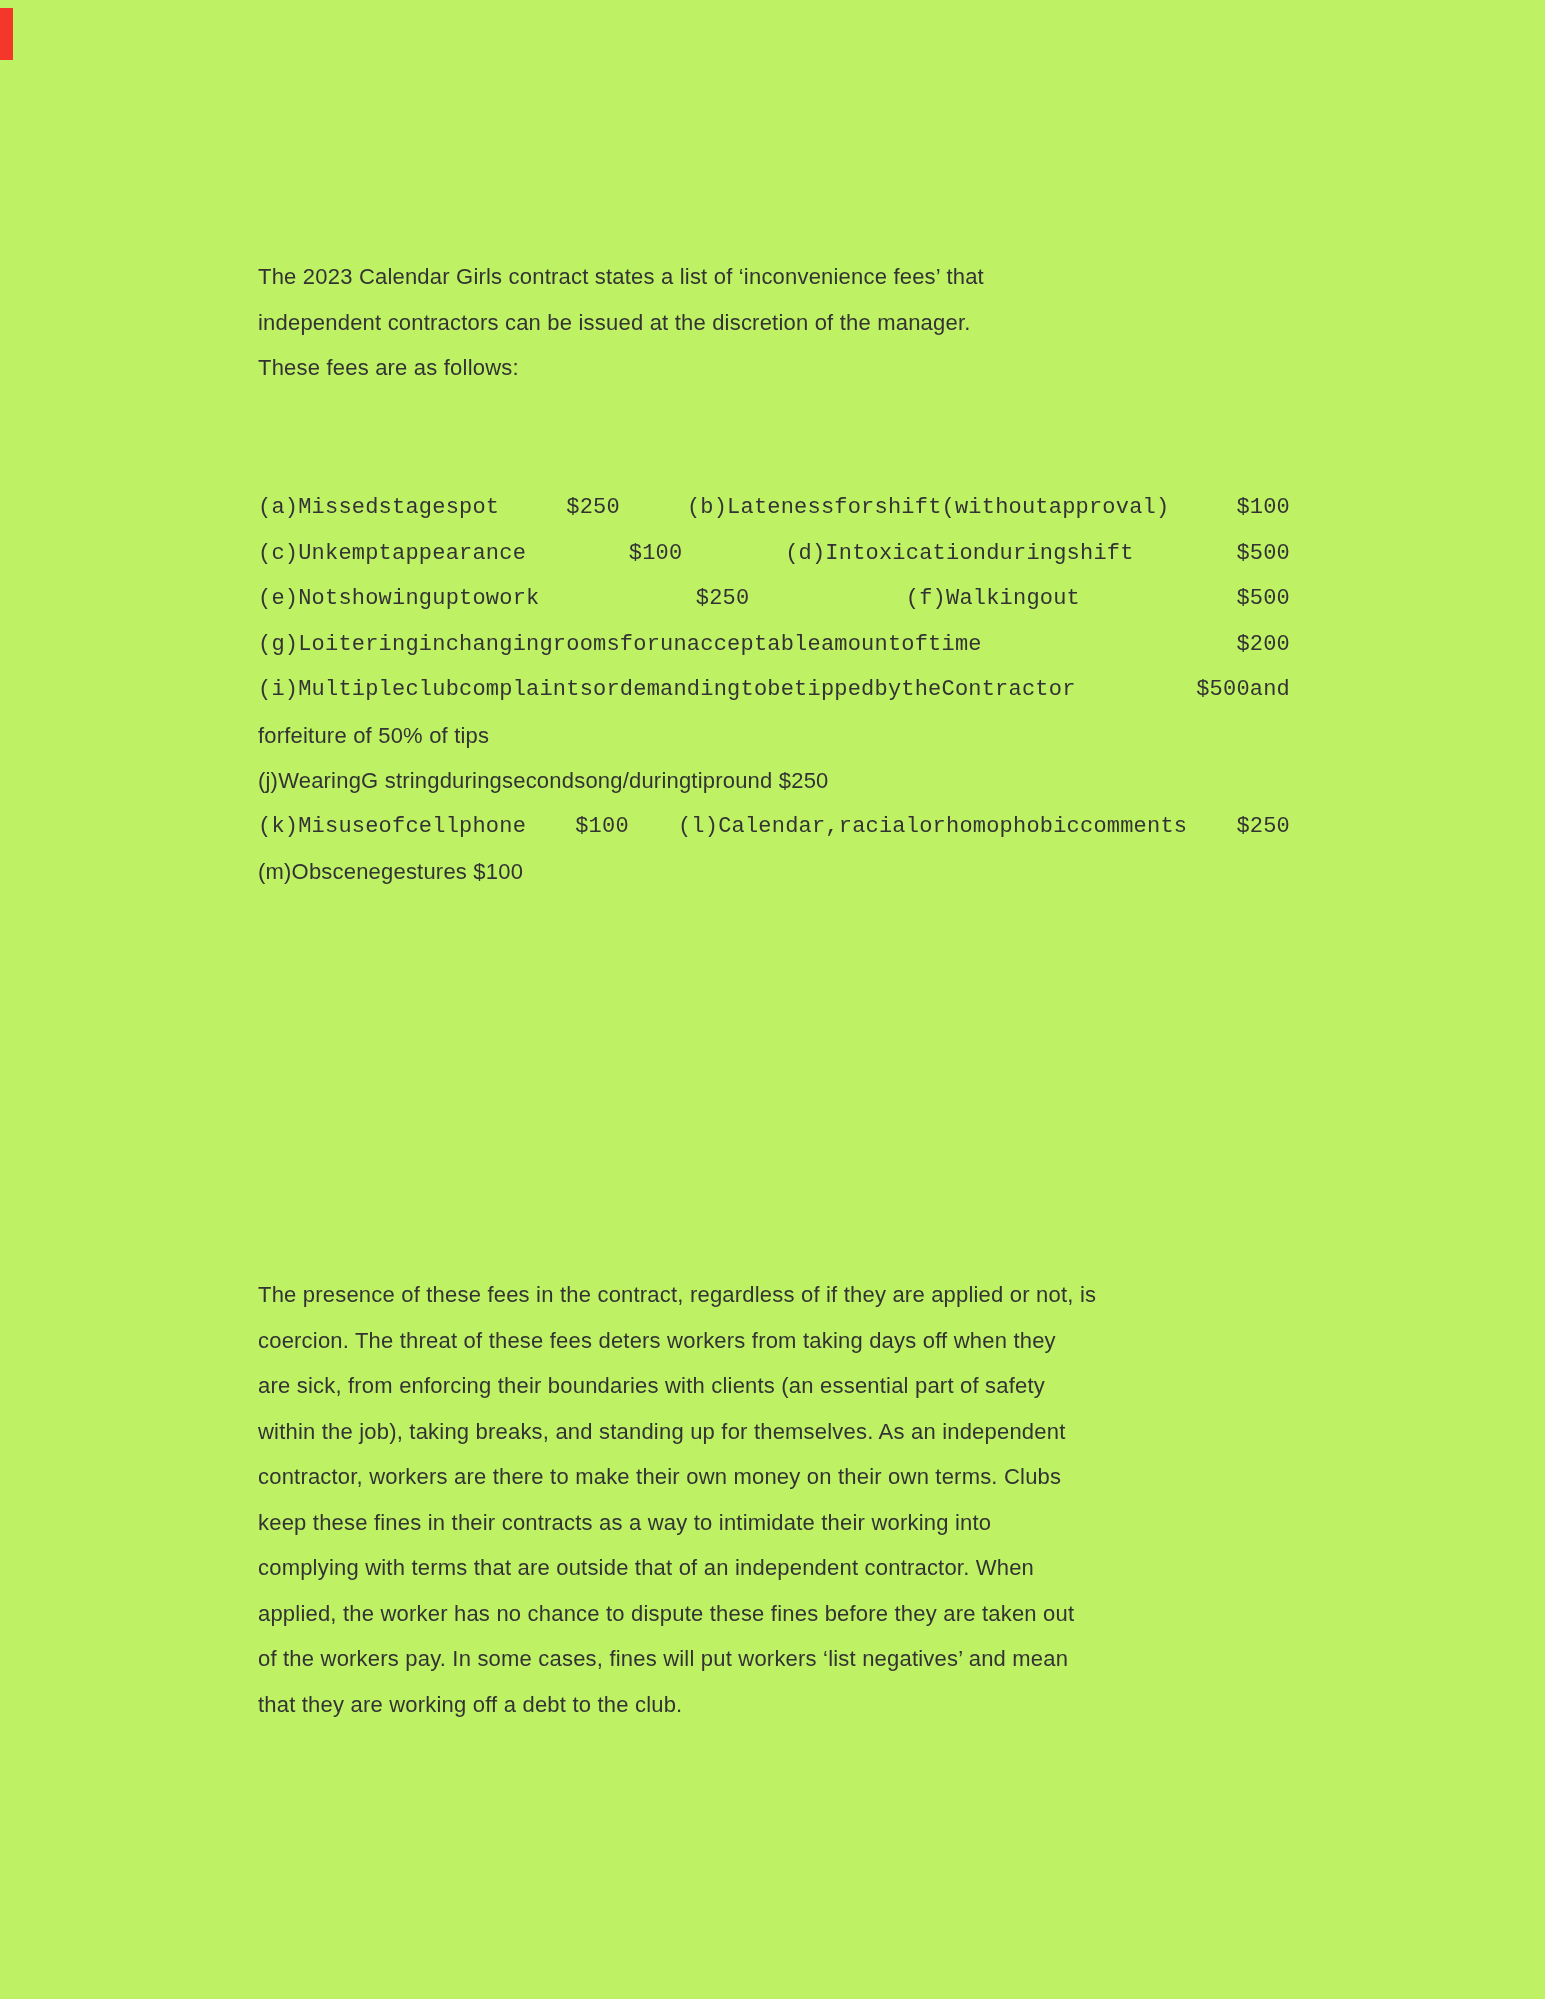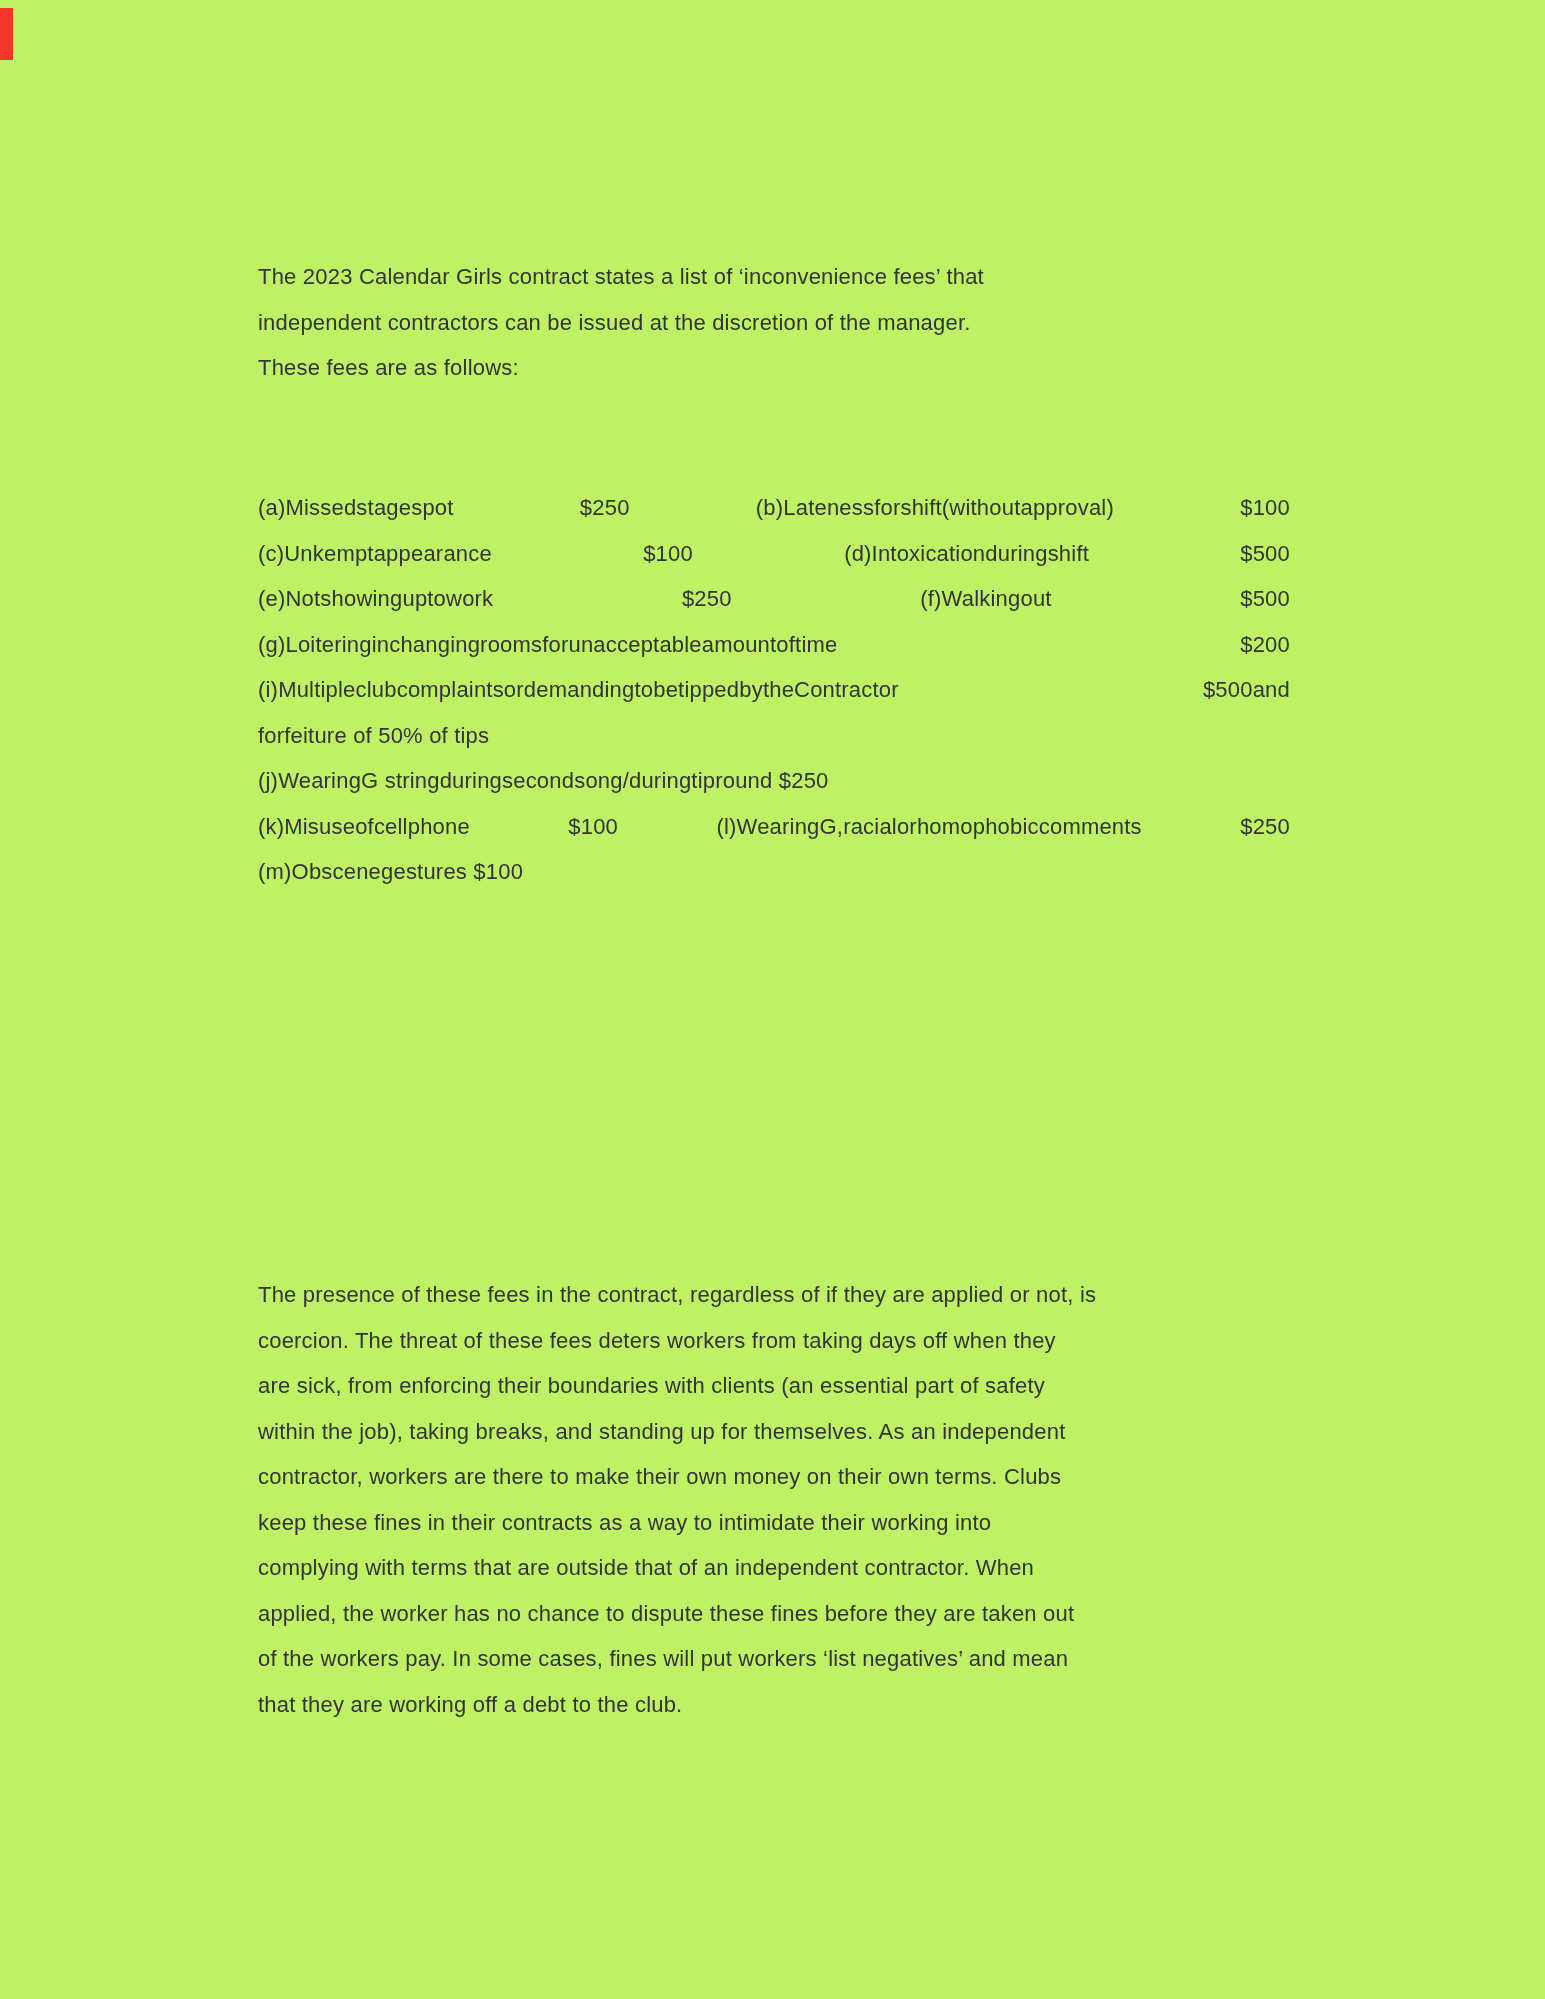--- a/index.html
+++ b/index.html
@@ -42,21 +42,21 @@
     white-space: nowrap;
   }
   .fee-row {
     height: 45.5px;
     white-space: nowrap;
   }
   .fee-row.spread {
     display: flex;
     justify-content: space-between;
   }
-  .fee-row.spread span { flex: none; }
+  .fee-row.spread span { flex: none; font-family: Liberation Mono, monospace; }
 </style>
 </head>
 <body>
 
 <div class="page">
 
   <div class="red-marker"></div>
 
   <div class="content">
 
@@ -100,21 +100,21 @@
         <span>$500and</span>
       </div>
 
       <div class="fee-row">forfeiture of 50% of tips</div>
 
       <div class="fee-row">(j)WearingG stringduringsecondsong/duringtipround $250</div>
 
       <div class="fee-row spread">
         <span>(k)Misuseofcellphone</span>
         <span>$100</span>
-        <span>(l)WearingG,racialorhomophobiccomments</span>
+        <span>(l)Calendar,racialorhomophobiccomments</span>
         <span>$250</span>
       </div>
 
       <div class="fee-row">(m)Obscenegestures $100</div>
 
     </div>
 
     <div class="block closing">
       <div class="text-line">The presence of these fees in the contract, regardless of if they are applied or not, is</div>
       <div class="text-line">coercion. The threat of these fees deters workers from taking days off when they</div>

